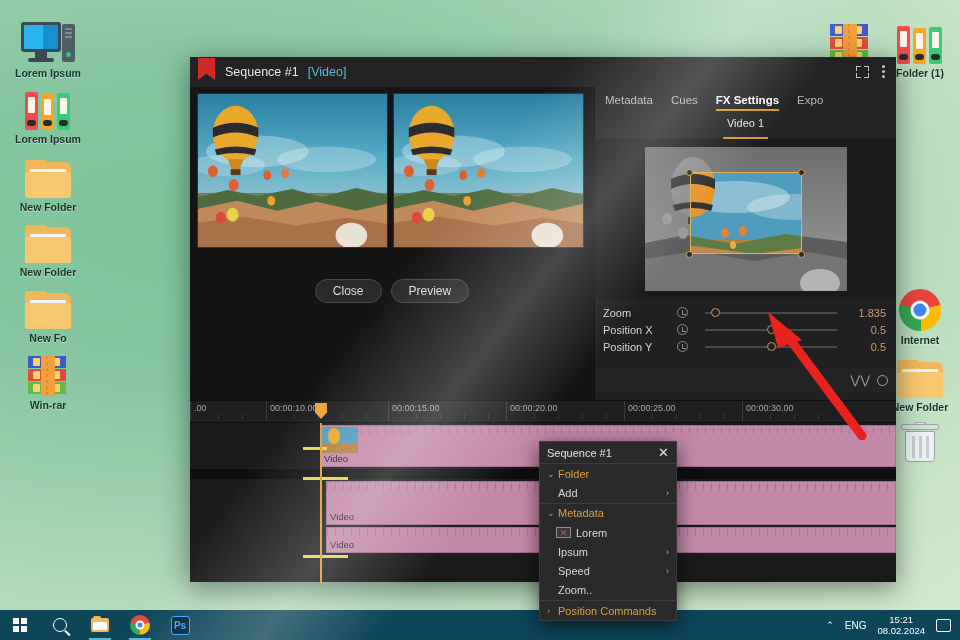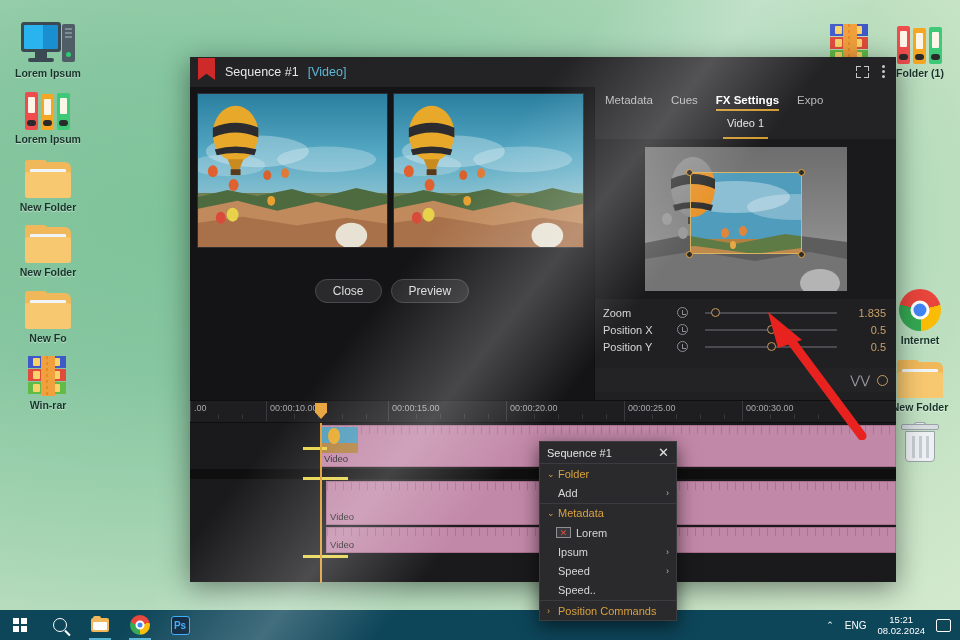--- a/index.html
+++ b/index.html
@@ -680,21 +680,21 @@
         <span>Ipsum</span>
         <span class="arrow">›</span>
       </div>
       <div class="cm-row">
         <span class="ind"></span>
         <span>Speed</span>
         <span class="arrow">›</span>
       </div>
       <div class="cm-row">
         <span class="ind"></span>
-        <span>Speed..</span>
+        <span>Zoom..</span>
       </div>
       <div class="cm-sep"></div>
       <div class="cm-row grp">
         <span class="chev">›</span>
         <span>Position Commands</span>
       </div>
     </div>
   </div>
 
 

